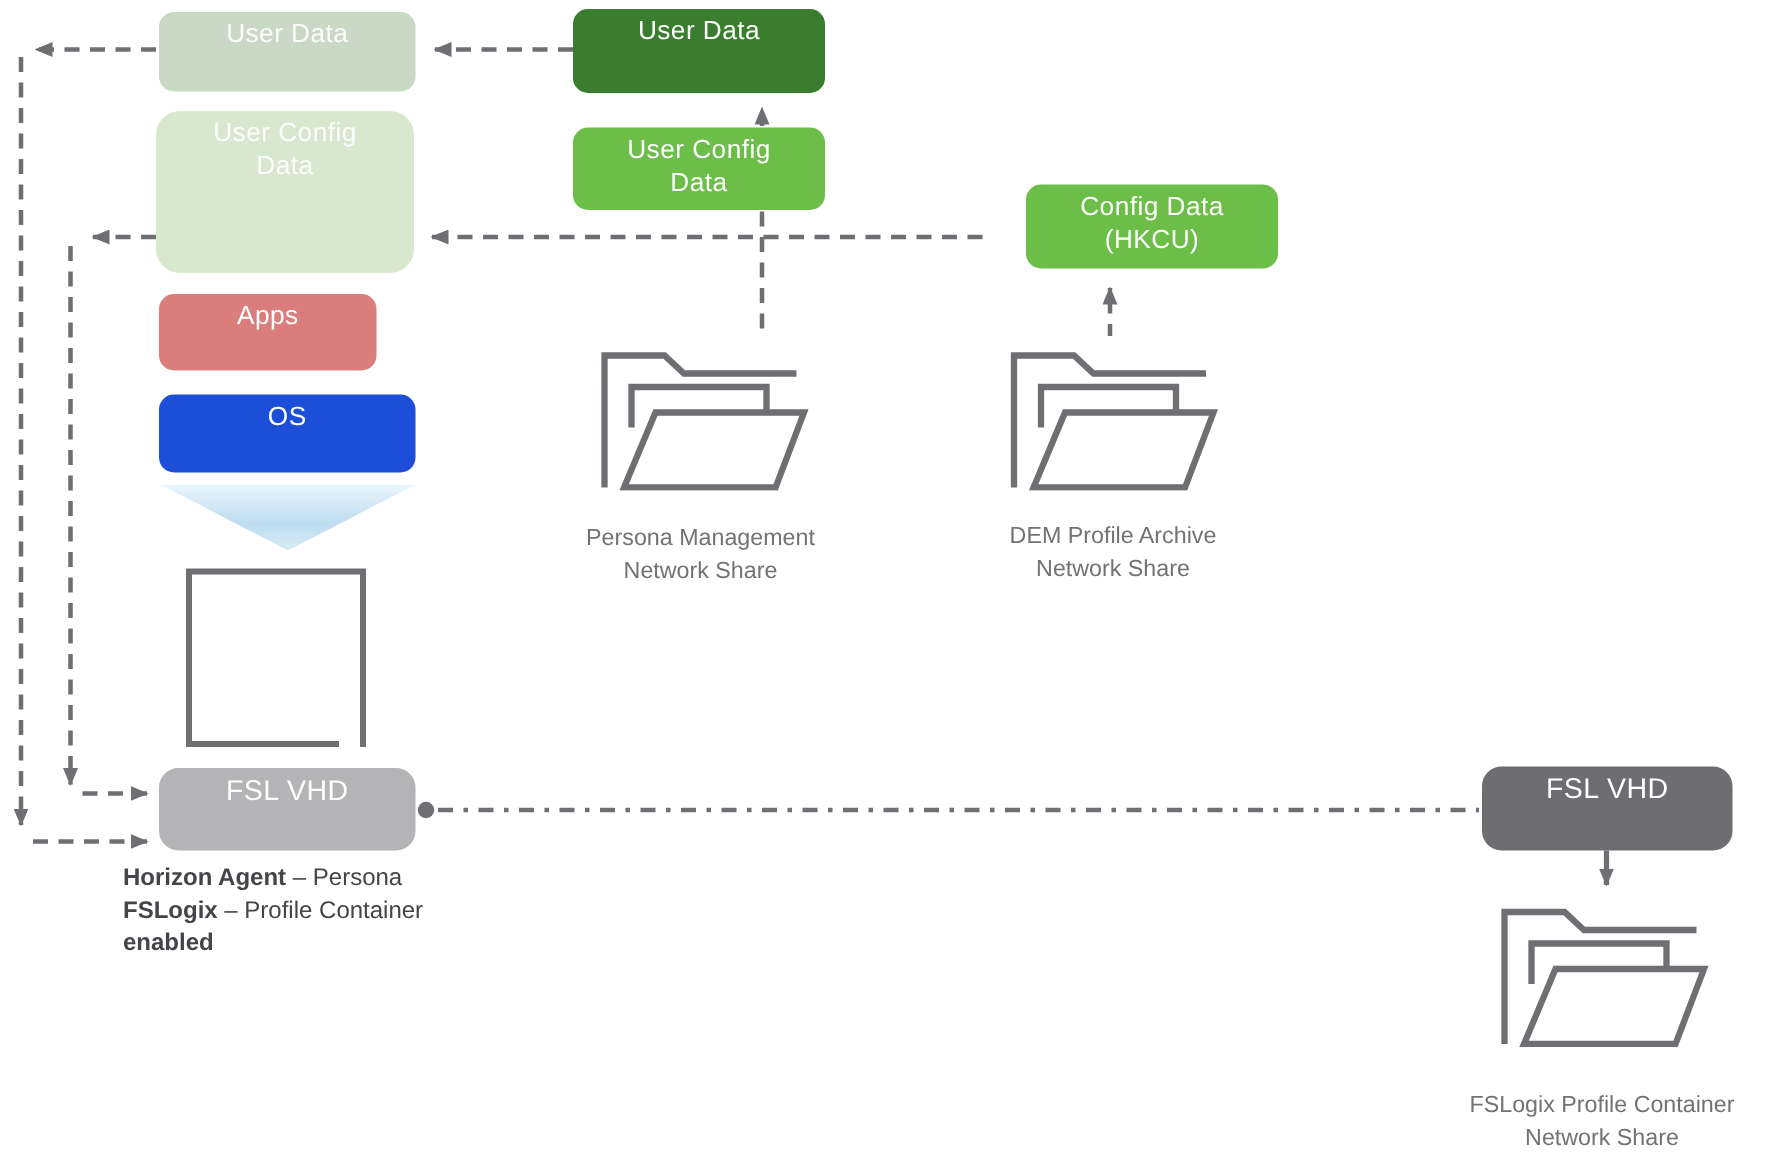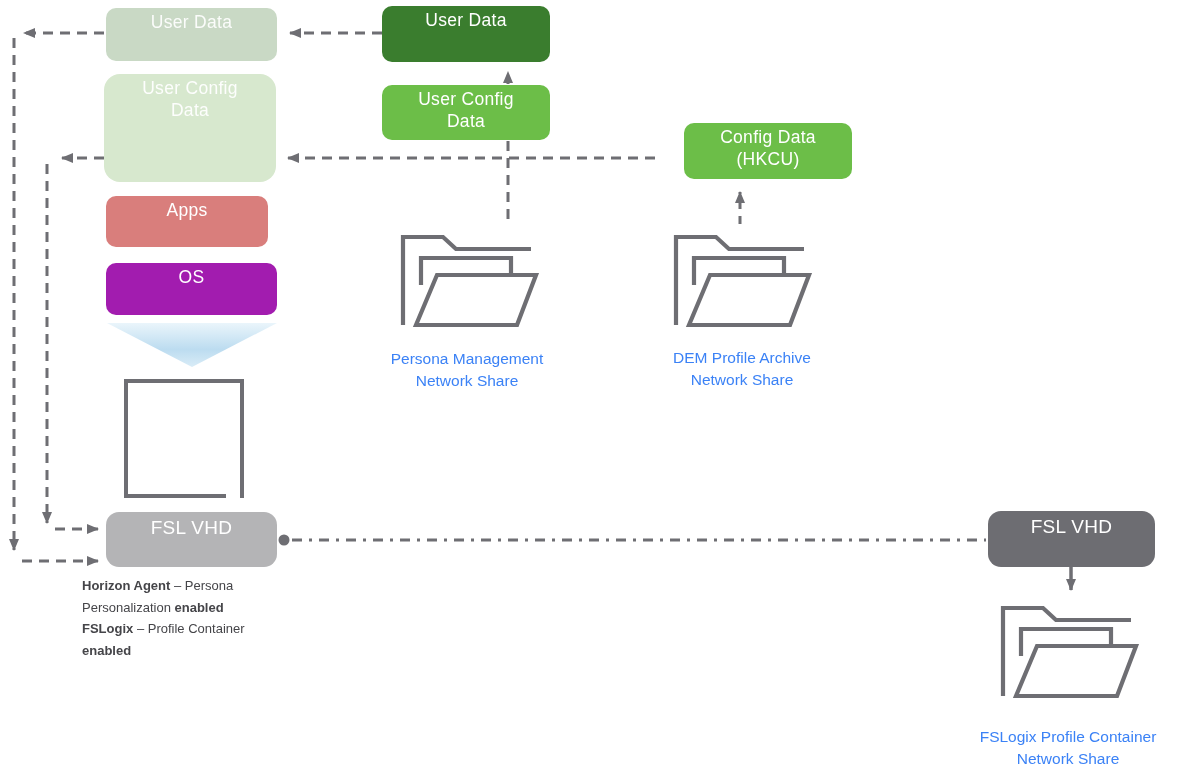--- a/index.html
+++ b/index.html
@@ -13,43 +13,43 @@
     position:absolute;z-index:2;
     display:flex;align-items:flex-start;justify-content:center;
     text-align:center;color:#ffffff;
     font-size:17.5px;letter-spacing:.3px;line-height:1.25;
     border-radius:10px;box-sizing:border-box;padding:4px 28px;
   }
   .node .lbl{display:block;}
   .faded1{background:#c9d9c5;color:rgba(255,255,255,.92);}
   .faded2{background:#d7e8ce;color:rgba(255,255,255,.95);border-radius:16px;}
   .apps{background:#d97e7c;}
-  .os{background:#a21caf;}
+  .os{background:#1d4ed8;}
   .green-dark{background:#3a7d2e;}
   .green{background:#6cbe48;}
   .gray-light{background:#b4b4b6;border-radius:13px;font-size:19px;}
   .gray-dark{background:#6d6d72;border-radius:13px;font-size:19px;}
 
   .funnel{
     position:absolute;left:107px;top:323px;width:170px;height:44px;z-index:1;
     background:linear-gradient(180deg,#eaf5fb 0%,#bcdcf0 60%,#d9ecf7 100%);
     -webkit-clip-path:polygon(0 0,100% 0,50% 100%);
     clip-path:polygon(0 0,100% 0,50% 100%);
   }
 
   .icon-svg{position:absolute;z-index:1;}
 
   .caption{
     position:absolute;z-index:2;width:240px;text-align:center;
-    color:#3b82f6;font-size:15.5px;line-height:22px;
+    color:#737373;font-size:15.5px;line-height:22px;
   }
 
   .annotation{
     position:absolute;left:82px;top:575px;width:252px;z-index:2;
-    color:#454549;font-size:13px;line-height:21.7px;
+    color:#454549;font-size:16px;line-height:21.7px;
   }
   .annotation .b{font-weight:bold;}
 </style>
 </head>
 <body>
 
 <div class="canvas">
 
   <svg class="overlay" width="1183" height="771" viewBox="0 0 1183 771">
     <defs>
@@ -79,41 +79,40 @@
   </svg>
 
   <div class="node faded1" style="left:106px;top:8px;width:171px;height:53px;">
     <span class="lbl">User Data</span>
   </div>
 
   <div class="node faded2" style="left:104px;top:74px;width:172px;height:108px;">
     <span class="lbl">User Config Data</span>
   </div>
 
-  <div class="node apps" style="left:106px;top:196px;width:162px;height:51px;">
+  <div class="node apps" style="left:106px;top:196px;width:145px;height:51px;">
     <span class="lbl">Apps</span>
   </div>
 
   <div class="node os" style="left:106px;top:263px;width:171px;height:52px;">
     <span class="lbl">OS</span>
   </div>
 
   <div class="funnel"></div>
 
   <svg class="icon-svg" style="left:120px;top:375px;" width="130" height="130" viewBox="0 0 130 130">
     <path d="M122,123 L122,6 L6,6 L6,121 L106,121" stroke="#6e6e73" stroke-width="4" fill="none"></path>
   </svg>
 
   <div class="node gray-light" style="left:106px;top:512px;width:171px;height:55px;">
     <span class="lbl">FSL VHD</span>
   </div>
 
   <div class="annotation">
       <div><span class="b">Horizon Agent</span><span> – Persona</span></div>
-      <div><span>Personalization </span><span class="b">enabled</span></div>
       <div><span class="b">FSLogix</span><span> – Profile Container</span></div>
       <div><span class="b">enabled</span></div>
     </div>
 
   <div class="node green-dark" style="left:382px;top:6px;width:168px;height:56px;">
     <span class="lbl">User Data</span>
   </div>
 
   <div class="node green" style="left:382px;top:85px;width:168px;height:55px;">
     <span class="lbl">User Config Data</span>

